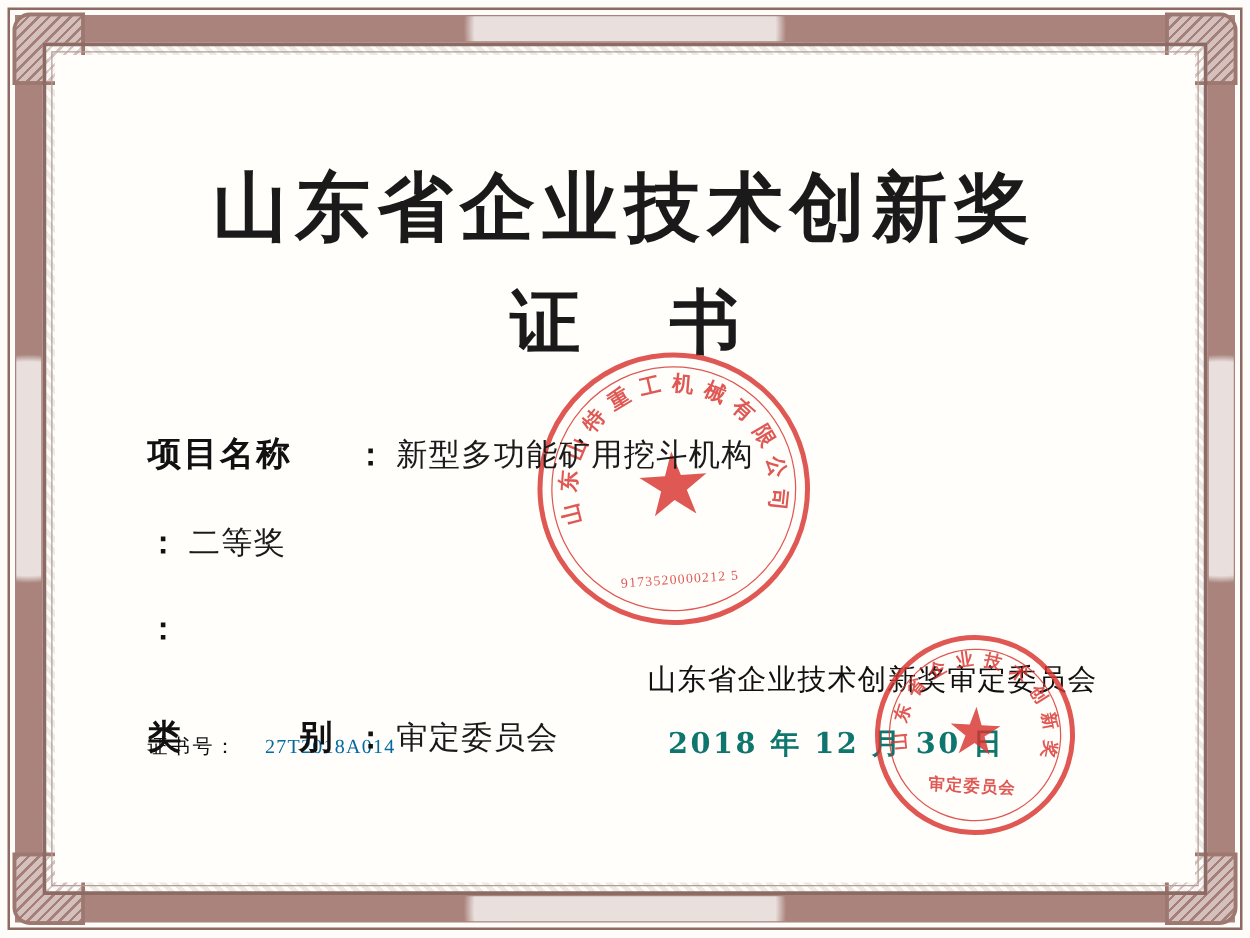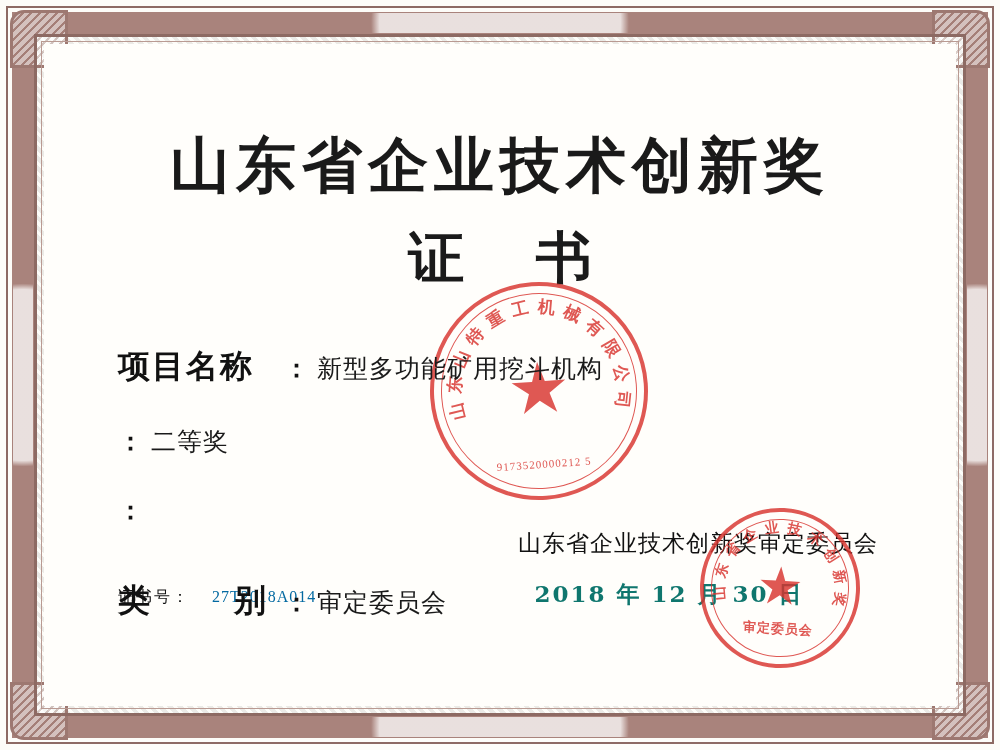--- a/index.html
+++ b/index.html
@@ -132,21 +132,21 @@
     display: flex;
     align-items: baseline;
     margin-bottom: 36px;
     position: relative;
     z-index: 2;
   }
   .field-row.spaced { margin-bottom: 34px; }
 
   .field-label {
     font-family: "DejaVu Serif", serif;
-    font-size: 32px;
+    font-size: 27px;
     font-weight: bold;
     color: #111;
     letter-spacing: 2px;
     width: 166px;
     flex: 0 0 auto;
     white-space: nowrap;
   }
   .field-colon {
     font-family: "DejaVu Serif", serif;
     font-size: 25px;

